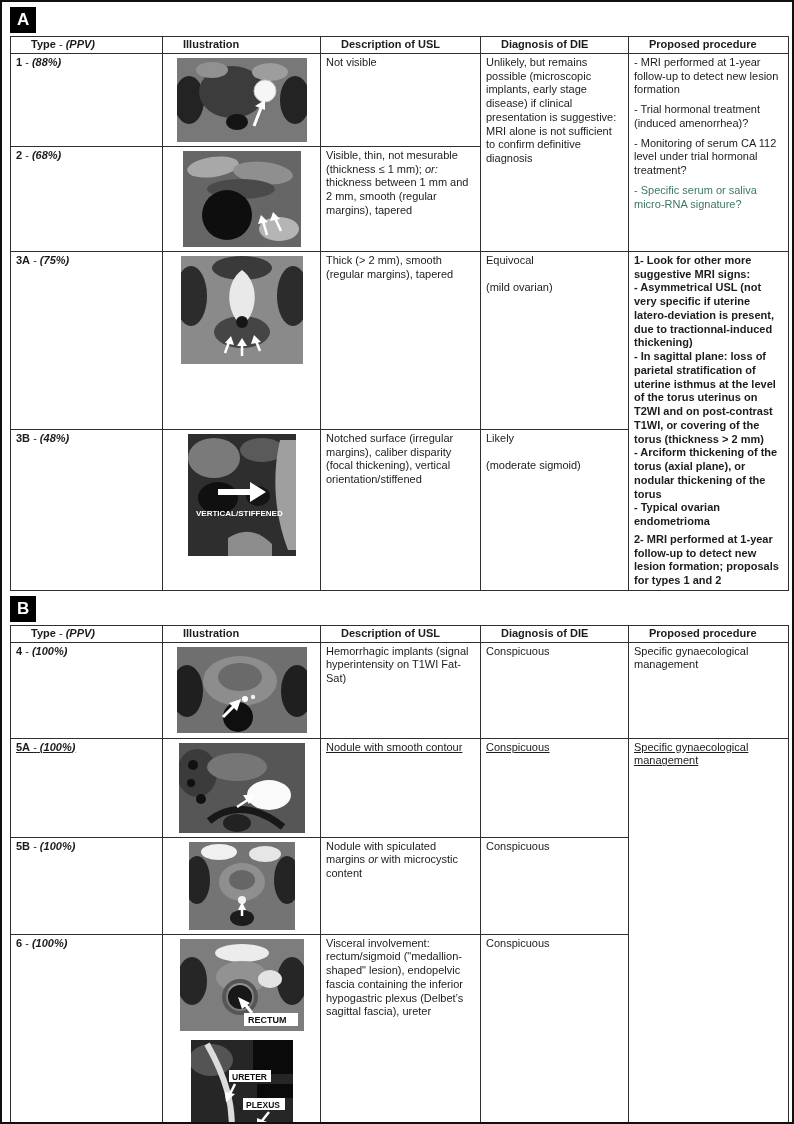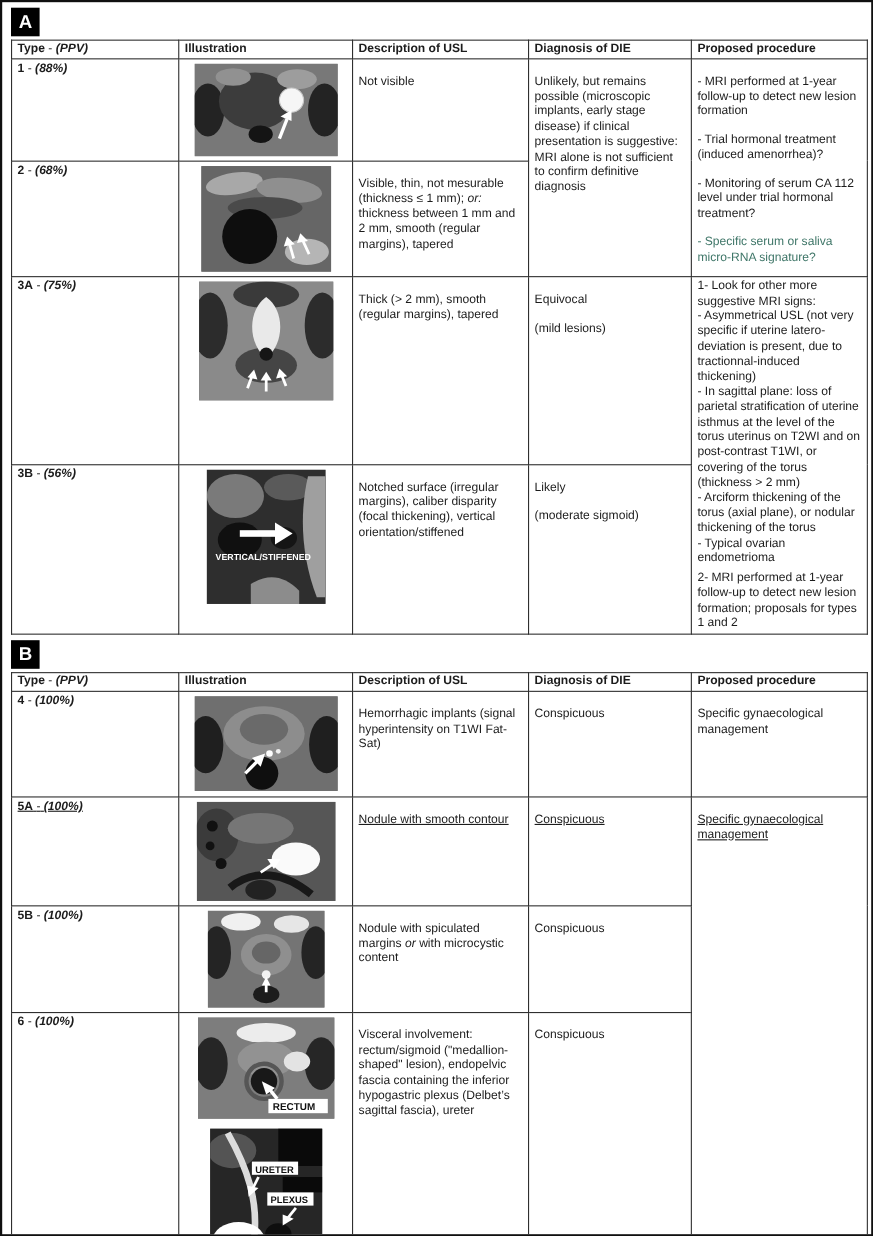--- a/index.html
+++ b/index.html
@@ -28,36 +28,36 @@
   table.fig td, table.fig th {
     border:1px solid #2f2f2f;
     vertical-align:top;
     text-align:left;
     padding:2px 5px;
     font-size:11px;
     line-height:1.25;
     font-weight:normal;
     overflow:hidden;
   }
-  table.fig th { font-weight:bold; padding:1px 5px; }
+  table.fig th { font-weight:bold; padding:1px 20px; }
   th .ppv, td .ppv { font-style:italic; font-weight:bold; }
   td.typecell { font-size:12px;margin-top:19px; }
   td.typecell .tnum { font-weight:bold; }
   td.typecell .dash, th .dash { font-weight:normal; }
   .hdr-a { height:16px; }
   .ra1 td { height:90px; }
   .ra2 td { height:103px; }
   .ra3a td { height:165px; }
   .ra3b td { height:149px; }
   .rb4 td { height:96px; }
   .rb5a td { height:97px;text-decoration:underline; }
   .rb5b td { height:95px; }
   .rb6 td { height:230px; }
-  .proc p, .diag p, .desc p { margin:12px 0 6px; }
-  .proc p.tight { margin:0; }
+  .proc p, .diag p, .desc p { margin:0 0 6px; }
+  .proc p.tight { margin:0;font-weight:bold; }
   .proc p.gap-top { margin-top:4px; }
   .diag p.gap-top { margin-top:13px; }
   .teal { color:#3f7668; }
   .u-or { font-style:italic; }
   .illcell { text-align:center; }
   .mri { display:block; margin:2px auto; background:#6e6e6e; }
   .mri-stack { display:flex; flex-direction:column; align-items:center; gap:5px; }
   svg text.img-label-light { fill:#fff; font-weight:bold; font-family:"Liberation Sans",sans-serif; }
   svg text.img-label-dark { fill:#111; font-weight:bold; font-family:"Liberation Sans",sans-serif; }
 </style>
@@ -154,34 +154,34 @@
         <polygon points="61,82 56,90 66,90" fill="#fff"></polygon>
         <line x1="79" y1="95" x2="75" y2="85" stroke="#fff" stroke-width="2.5"></line>
         <polygon points="73,79 70,88 80,86" fill="#fff"></polygon>
       </svg>
     </td>
     <td class="desc">
           <p>Thick (&gt; 2 mm), smooth (regular margins), tapered</p>
         </td>
     <td class="diag">
       <p>Equivocal</p>
-      <p class="gap-top">(mild lesions)</p>
+      <p class="gap-top">(mild ovarian)</p>
     </td>
     <td class="proc" rowspan="2">
       <p class="tight">1- Look for other more suggestive MRI signs:</p>
       <p class="tight">- Asymmetrical USL (not very specific if uterine latero-deviation is present, due to tractionnal-induced thickening)</p>
       <p class="tight">- In sagittal plane: loss of parietal stratification of uterine isthmus at the level of the torus uterinus on T2WI and on post-contrast T1WI, or covering of the torus (thickness &gt; 2 mm)</p>
       <p class="tight">- Arciform thickening of the torus (axial plane), or nodular thickening of the torus</p>
       <p class="tight">- Typical ovarian endometrioma</p>
       <p class="tight gap-top">2- MRI performed at 1-year follow-up to detect new lesion formation; proposals for types 1 and 2</p>
     </td>
   </tr>
 
   <tr class="ra3b">
-    <td class="typecell"><span class="tnum">3B</span> <span class="dash">-</span> <span class="ppv">(56%)</span></td>
+    <td class="typecell"><span class="tnum">3B</span> <span class="dash">-</span> <span class="ppv">(48%)</span></td>
     <td class="illcell">
       <svg class="mri" width="108" height="122" viewBox="0 0 108 122">
         <rect width="108" height="122" fill="#2e2e2e"></rect>
         <ellipse cx="26" cy="24" rx="26" ry="20" fill="#7a7a7a"></ellipse>
         <ellipse cx="74" cy="16" rx="22" ry="12" fill="#5a5a5a"></ellipse>
         <path d="M92 6 C84 40 86 80 100 116 L108 116 L108 6 Z" fill="#9f9f9f"></path>
         <ellipse cx="30" cy="64" rx="20" ry="16" fill="#101010"></ellipse>
         <ellipse cx="70" cy="62" rx="12" ry="10" fill="#151515"></ellipse>
         <path d="M40 104 C56 94 70 96 84 110 L84 122 L40 122 Z" fill="#8c8c8c"></path>
         <rect x="30" y="55" width="34" height="6" fill="#fff"></rect>

